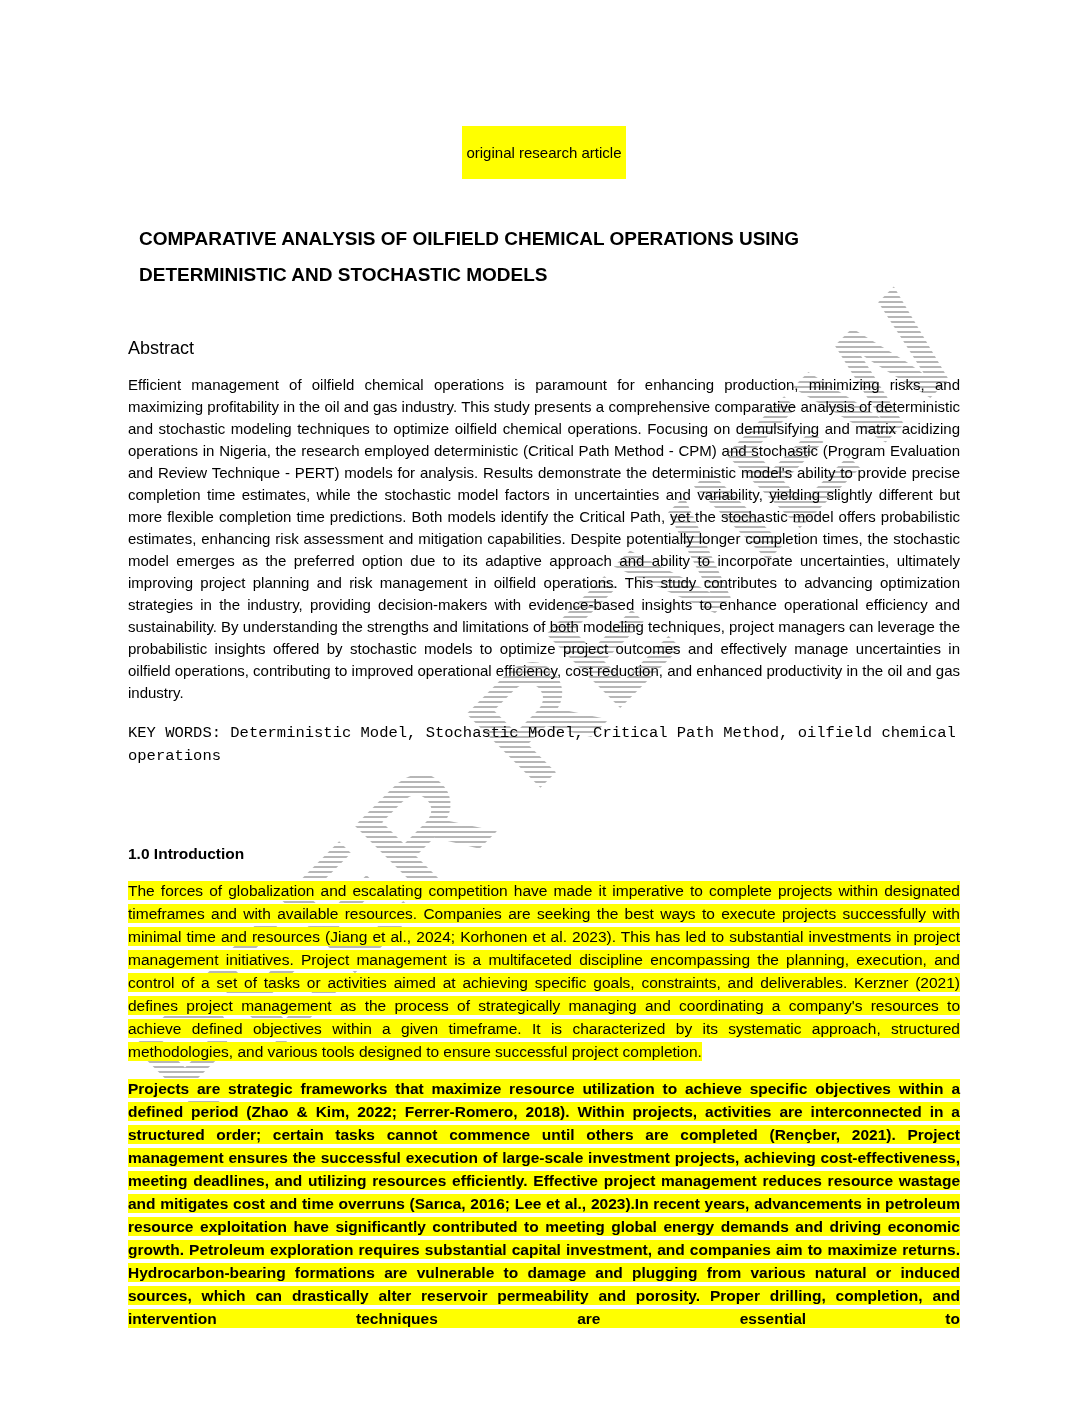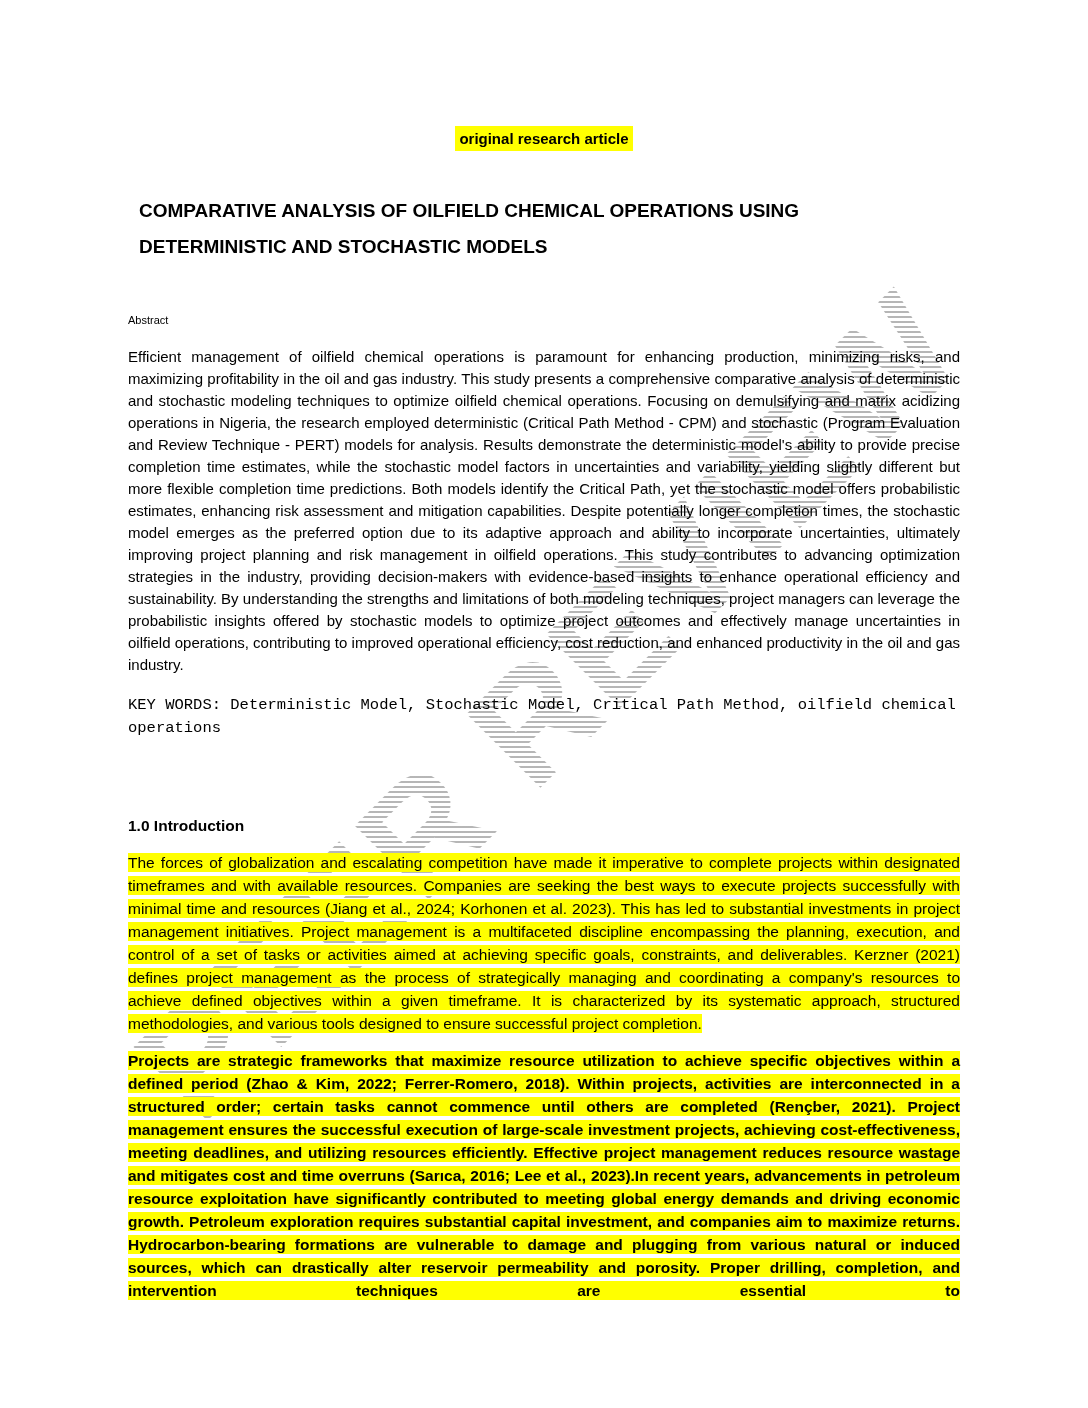--- a/index.html
+++ b/index.html
@@ -28,32 +28,32 @@
     }
   }
   .content {
     position: relative; z-index: 1;
     padding: 0 128px 0 128px;
   }
   .badge-row { margin-top: 126px; text-align: center; line-height: 23px; }
   .badge {
     display: inline-block;
     background: #ffff00;
-    font-weight: bold; font-size: 15px;
-    padding: 1px 4px;
+    font-weight: normal; font-size: 15px;
+    padding: 15px 4px;
   }
   .paper-title {
     margin: 42px auto 0 auto;
     max-width: 810px;
     font-size: 19px; font-weight: bold;
     line-height: 36px;
   }
   .abstract-heading {
     margin-top: 44px;
-    font-size: 11px; font-weight: normal;
+    font-size: 18px; font-weight: normal;
     line-height: 23px;
   }
   .abstract-body {
     margin-top: 14px;
     font-size: 15px; line-height: 22px;
     text-align: justify;
   }
   .keywords {
     margin-top: 18px;
     font-size: 15.5px; line-height: 23px; font-family: Liberation Mono, monospace;

